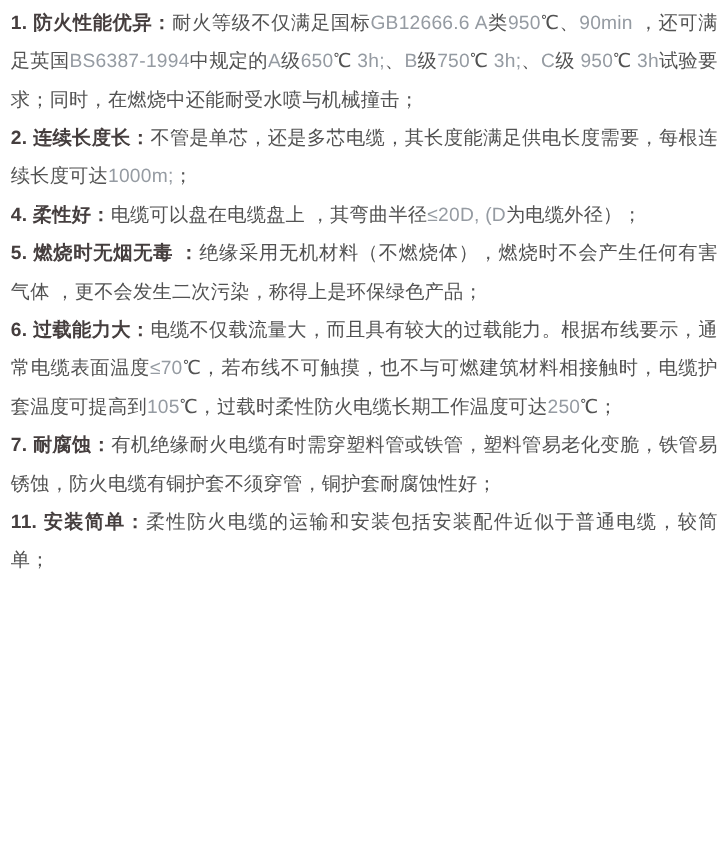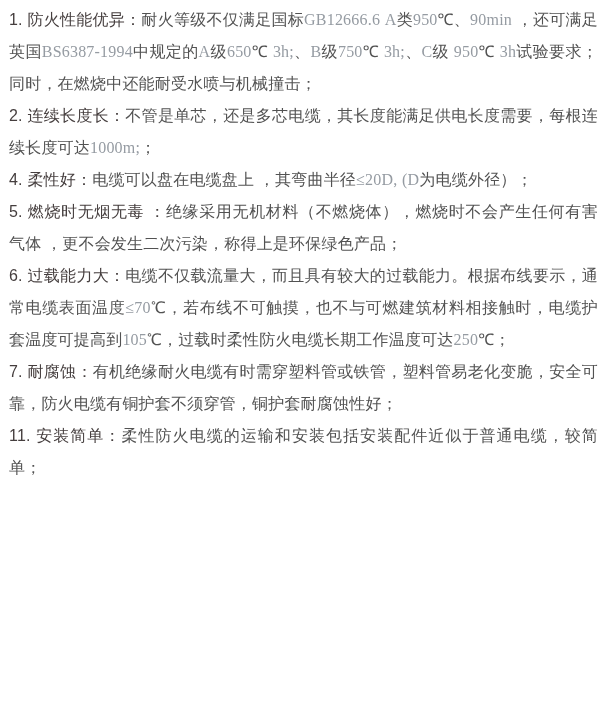--- a/index.html
+++ b/index.html
@@ -17,32 +17,31 @@
   }
   .item {
     margin: 0;
     font-size: 16px;
     line-height: 32px;
     color: var(--body-color, #525252);
     text-align: justify;
     letter-spacing: 0.2px;
   }
   .item .h {
-    font-weight: normal;
+    font-weight: bold;
     color: var(--heading-color, #453e3e);
   }
   .item .num {
     color: var(--latin-color, #959ba2);
-    font-family: Liberation Serif, serif;
   }
 </style>
 </head>
 <body>
 
 <main class="doc">
   <p class="item"><b class="h">1. 防火性能优异：</b><span class="t seg">耐火等级不仅满足国标<span class="num">GB12666.6</span> <span class="num">A</span>类<span class="num">950</span>℃、<span class="num">90min</span> ，还可满足英国<span class="num">BS6387-1994</span>中规定的<span class="num">A</span>级<span class="num">650</span>℃ <span class="num">3h;</span>、<span class="num">B</span>级<span class="num">750</span>℃ <span class="num">3h;</span>、<span class="num">C</span>级 <span class="num">950</span>℃ <span class="num">3h</span>试验要求；同时，在燃烧中还能耐受水喷与机械撞击；</span></p>
   <p class="item"><b class="h">2. 连续长度长：</b><span class="t seg">不管是单芯，还是多芯电缆，其长度能满足供电长度需要，每根连续长度可达<span class="num">1000m;</span>；</span></p>
   <p class="item"><b class="h">4. 柔性好：</b><span class="t seg">电缆可以盘在电缆盘上 ，其弯曲半径<span class="num">≤20D,</span> <span class="num">(D</span>为电缆外径）；</span></p>
   <p class="item"><b class="h">5. 燃烧时无烟无毒 ：</b><span class="t seg">绝缘采用无机材料（不燃烧体），燃烧时不会产生任何有害气体 ，更不会发生二次污染，称得上是环保绿色产品；</span></p>
   <p class="item"><b class="h">6. 过载能力大：</b><span class="t seg">电缆不仅载流量大，而且具有较大的过载能力。根据布线要示，通常电缆表面温度<span class="num">≤70</span>℃，若布线不可触摸，也不与可燃建筑材料相接触时，电缆护套温度可提高到<span class="num">105</span>℃，过载时柔性防火电缆长期工作温度可达<span class="num">250</span>℃；</span></p>
-  <p class="item"><b class="h">7. 耐腐蚀：</b><span class="t seg">有机绝缘耐火电缆有时需穿塑料管或铁管，塑料管易老化变脆，安全可靠，防火电缆有铜护套不须穿管，铜护套耐腐蚀性好；</span></p>
+  <p class="item"><b class="h">7. 耐腐蚀：</b><span class="t seg">有机绝缘耐火电缆有时需穿塑料管或铁管，塑料管易老化变脆，铁管易锈蚀，防火电缆有铜护套不须穿管，铜护套耐腐蚀性好；</span></p>
   <p class="item"><b class="h">11. 安装简单：</b><span class="t seg">柔性防火电缆的运输和安装包括安装配件近似于普通电缆，较简单；</span></p>
 </main>
 
 </body></html>

